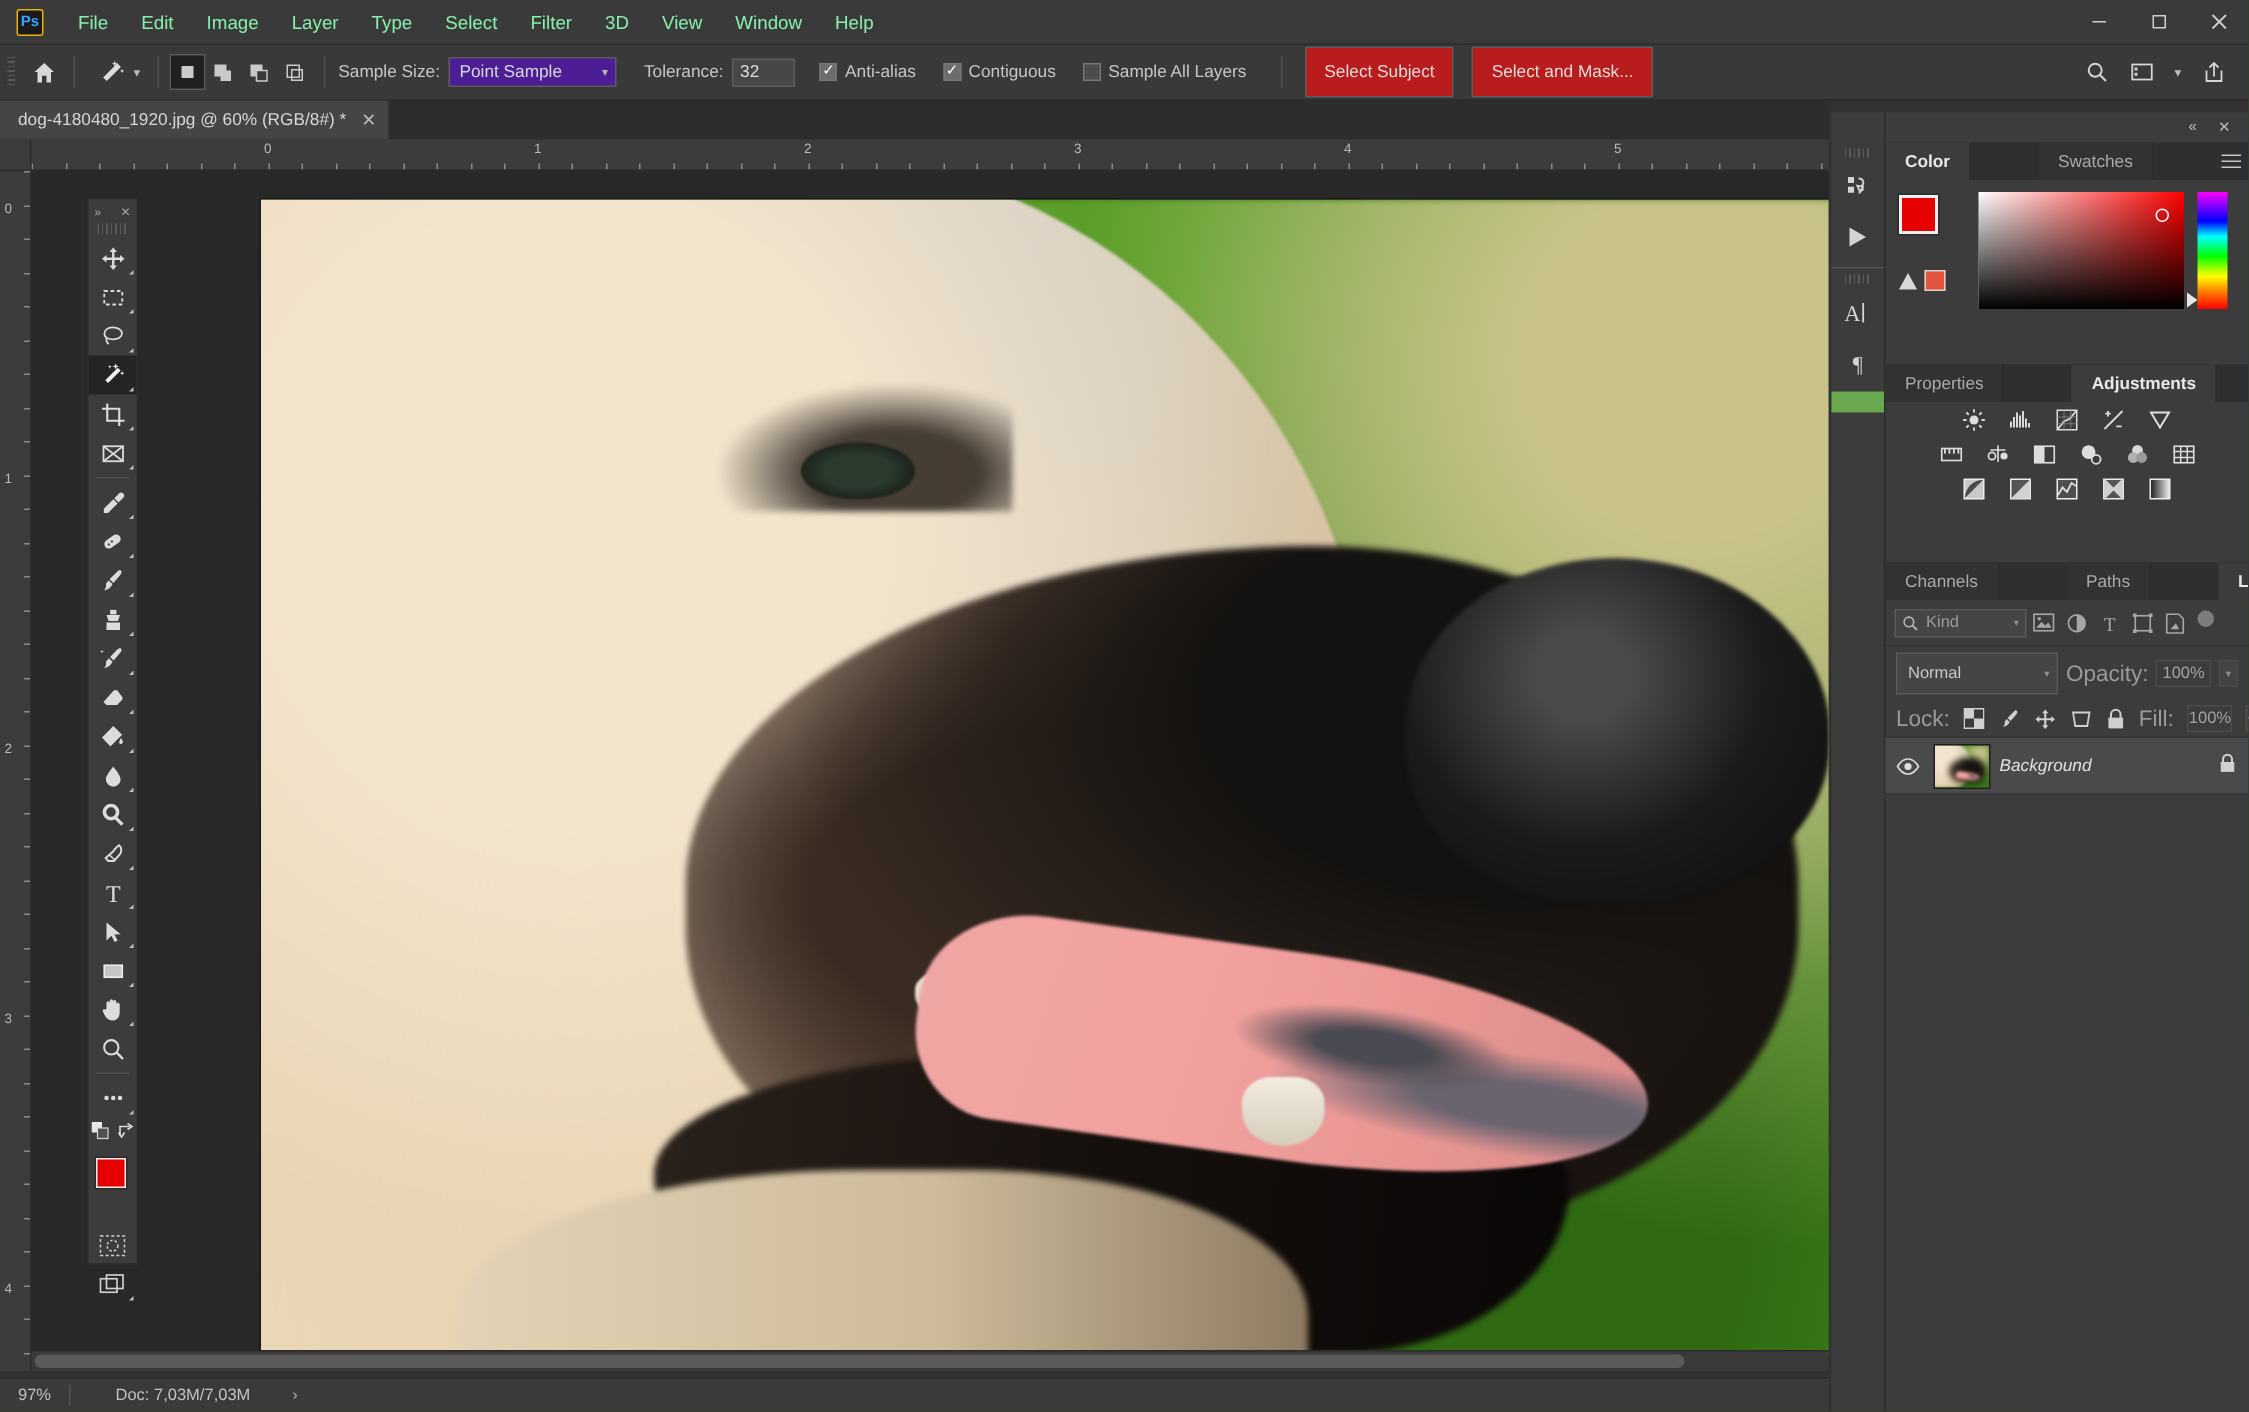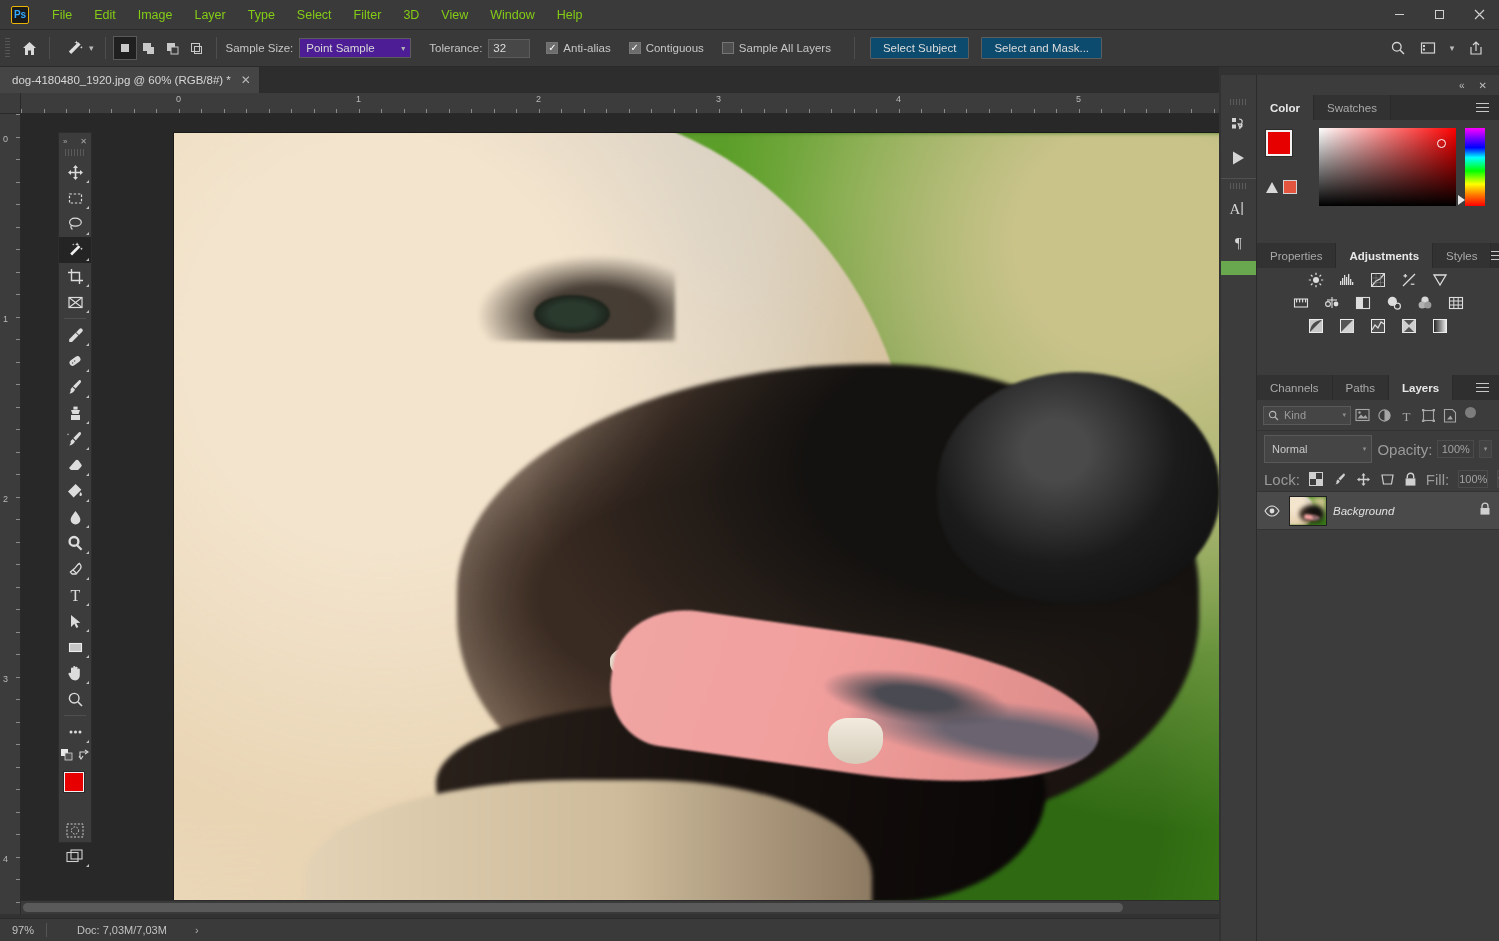--- a/index.html
+++ b/index.html
@@ -20,21 +20,21 @@
     border-bottom:1px solid #2b2b2b;
   }
   .ps-logo {
     width:18px; height:18px; margin-left:11px; margin-right:12px;
     background:#1a1a1a; border:1px solid #eab308; border-radius:2px;
     color:#31a8ff; font-size:10px; font-weight:bold;
     display:flex; align-items:center; justify-content:center;
     font-family:"Liberation Sans", sans-serif;
   }
   .menu-item {
-    font-size:12.5px; color:#84cc16; padding:4px 11px;
+    font-size:12.5px; color:#86efac; padding:4px 11px;
     white-space:nowrap; cursor:default;
   }
   .win-controls { margin-left:auto; display:flex; height:30px; }
   .win-btn {
     width:40px; height:30px; display:flex; align-items:center; justify-content:center;
     color:#cfcfcf; font-size:12px;
   }
 
   
   .optionsbar {
@@ -77,22 +77,22 @@
   }
   .chk-wrap { display:flex; align-items:center; gap:5px; margin:0 9px; }
   .chk {
     width:12px; height:12px; background:#4d4d4d; border:1px solid #767676;
     display:flex; align-items:center; justify-content:center;
     font-size:9px; color:#e6e6e6; line-height:1;
   }
   .chk.on { background:#6d6d6d; }
   .chk.on:after { content:"\2713"; font-size:10px; color:#fff; }
   .opt-btn {
-    height:22px; background:#0c4a6e; border:1px solid #5d5d5d; color:#dcdcdc;
-    font-size:11.5px; padding:4px 12px; display:flex; align-items:center;
+    height:22px; background:#b91c1c; border:1px solid #5d5d5d; color:#dcdcdc;
+    font-size:11.5px; padding:16px 12px; display:flex; align-items:center;
     margin-left:8px; border-radius:1px;
   }
 
   
   .tabstrip {
     position:absolute; left:0; top:67px; width:1219px; height:26px;
     background:#2d2d2d; display:flex; align-items:flex-end;
   }
   .doctab {
     height:26px; background:#454545; display:flex; align-items:center;
@@ -205,20 +205,21 @@
     background:repeating-linear-gradient(to right,#5c5c5c 0 1px,transparent 1px 3px);
   }
   .dock-sep { height:1px; background:#515151; margin:3px 0; }
   .dock-green { height:14px; background:#6aa84f; margin-top:2px; }
 
   
   .panel { position:absolute; background:#3c3c3c; }
   .panel-tabs {
     display:flex; align-items:stretch; height:25px; background:#2f2f2f;
     position:relative;
+    gap:45px;
   }
   .ptab {
     font-size:11.5px; color:#a9a9a9; padding:0 13px;
     display:flex; align-items:center; background:#323232;
     border-right:1px solid #2a2a2a;
   }
   .ptab.active { background:#3c3c3c; color:#e8e8e8; font-weight:bold; }
   .pmenu {
     margin-left:auto; display:flex; align-items:center; padding-right:10px;
     color:#c8c8c8; font-size:13px;

